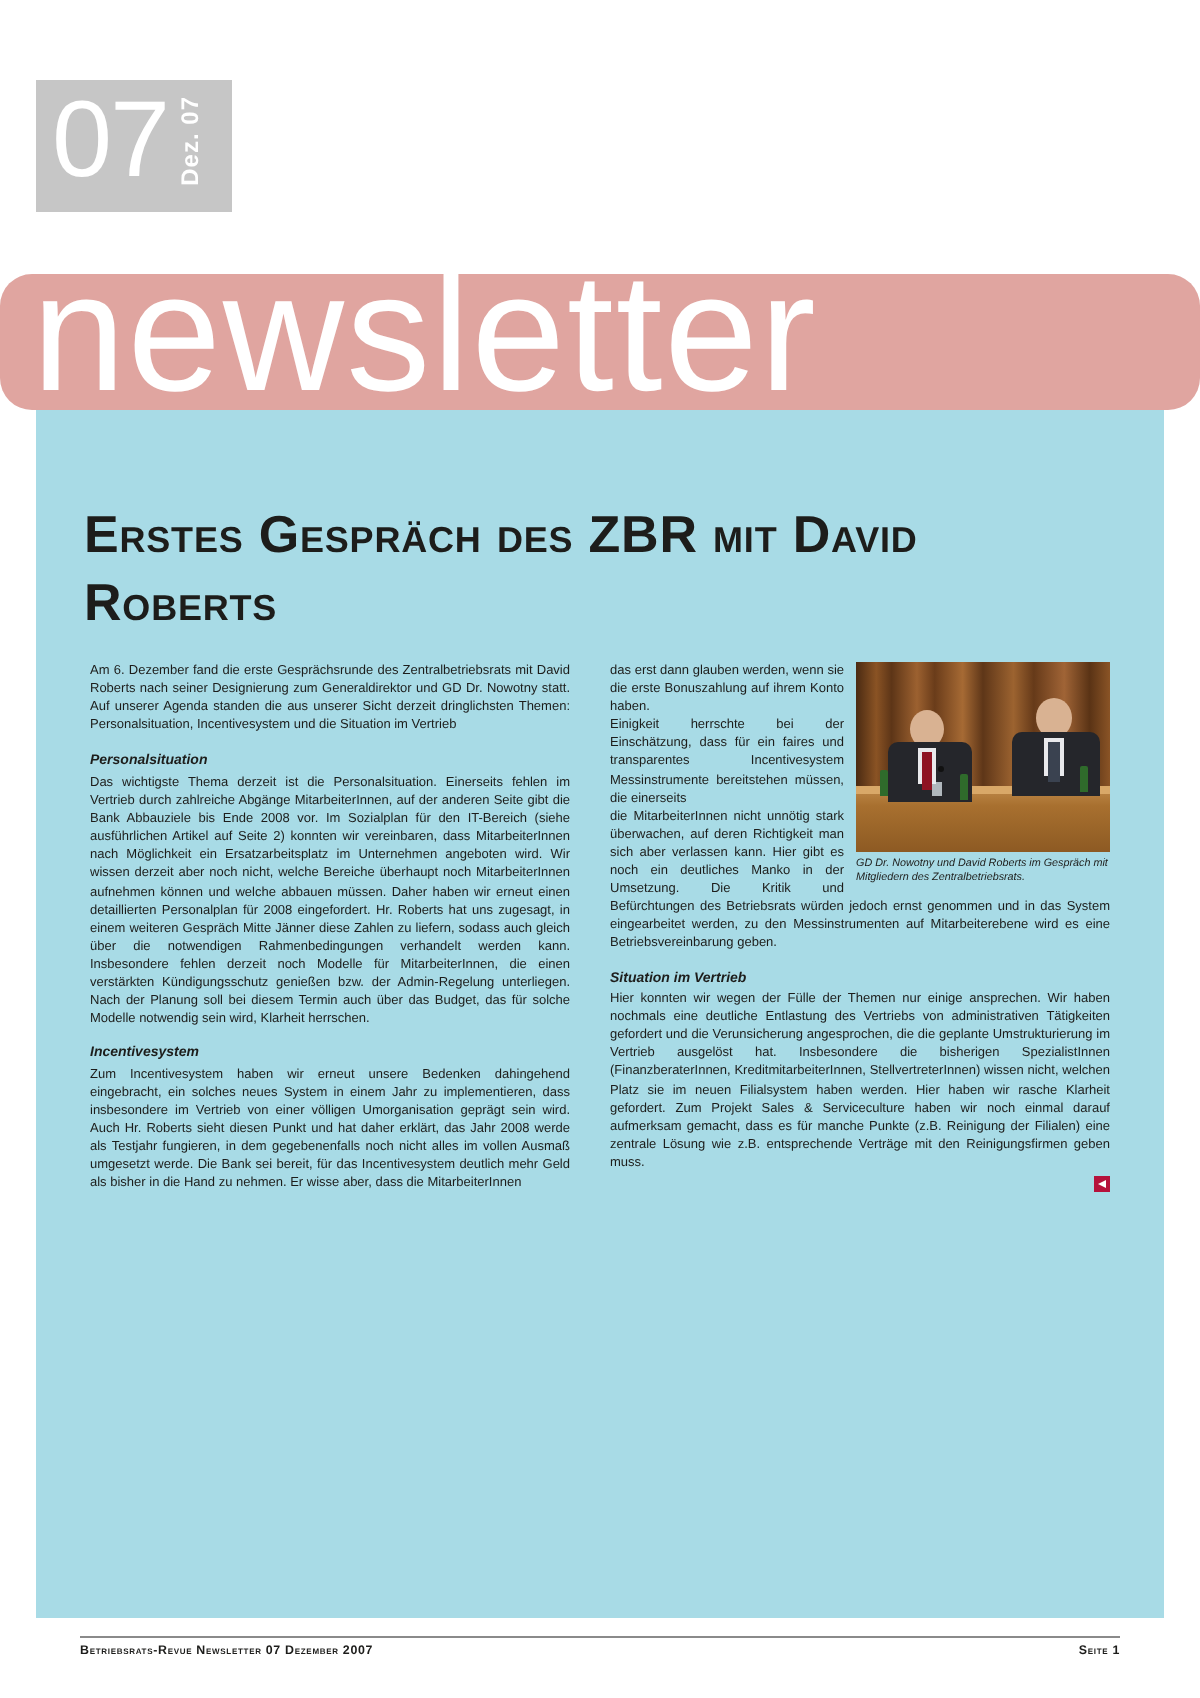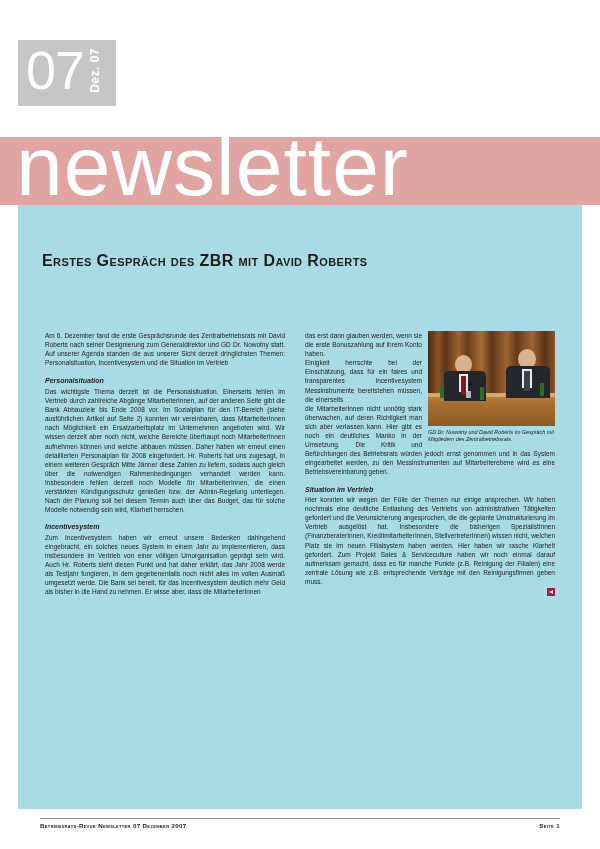--- a/index.html
+++ b/index.html
@@ -15,29 +15,29 @@
                 writing-mode:vertical-rl;transform:rotate(180deg);transform-origin:center;}
 
   .brandwrap{position:absolute;right:18px;top:36px;height:74px;display:flex;align-items:flex-end;}
   .brand-sub{font-size:16.5px;letter-spacing:2.2px;color:#b5123b;font-weight:700;padding-bottom:6px;margin-right:1px;}
   .brand-main{font-size:66px;line-height:58px;letter-spacing:-3px;color:#b5123b;font-weight:700;
               font-family:"Liberation Sans",sans-serif;transform:scaleX(1.06);transform-origin:left bottom;}
   .eqbars{width:30px;height:58px;display:flex;flex-direction:column;justify-content:space-between;margin-left:9px;margin-bottom:1px;}
   .eqbars span{display:block;height:10px;background:#c6c6c6;}
 
   
-  .nlband{position:absolute;left:0;top:137px;width:600px;height:68px;background:#e0a5a0;}
+  .nlband{position:absolute;left:0;top:137px;width:600px;height:68px;background:#e0a5a0;border-radius:16px;}
   .nlband .word{position:absolute;left:16px;top:-13px;font-size:84px;line-height:84px;color:#ffffff;font-weight:400;
                 letter-spacing:1px;font-family:"Liberation Sans",sans-serif;}
 
   
   .panel{position:absolute;left:18px;top:205px;width:564px;height:604px;background:#a8dbe6;}
 
   .headline{position:absolute;left:42px;top:233px;width:470px;color:#1d1d1b;font-weight:700;
-            font-size:16px;line-height:34px;font-variant:small-caps;letter-spacing:0.4px;}
+            font-size:26px;line-height:34px;font-variant:small-caps;letter-spacing:0.4px;}
 
   
   .col{position:absolute;color:#1d1d1b;font-size:6.5px;line-height:9.1px;text-align:justify;}
   .col-left{left:45px;top:331px;width:240px;}
   .col-right{left:305px;top:331px;width:250px;}
 
   .col p{margin:0 0 0 0;}
   .col p + p{margin-top:0;}
   .sec-head{font-style:italic;font-weight:700;font-size:7px;margin-top:8px;margin-bottom:1.5px;text-align:left;}
   .lead + .sec-head{margin-top:9px;}

